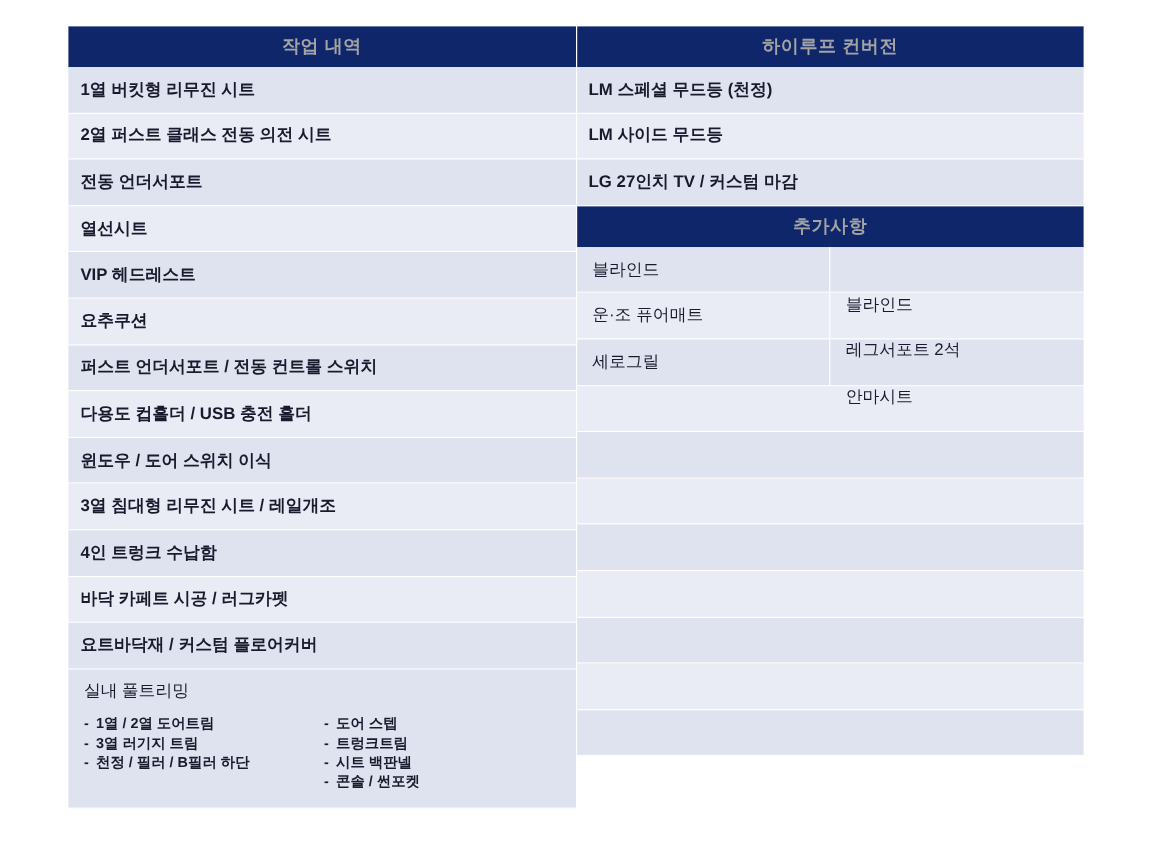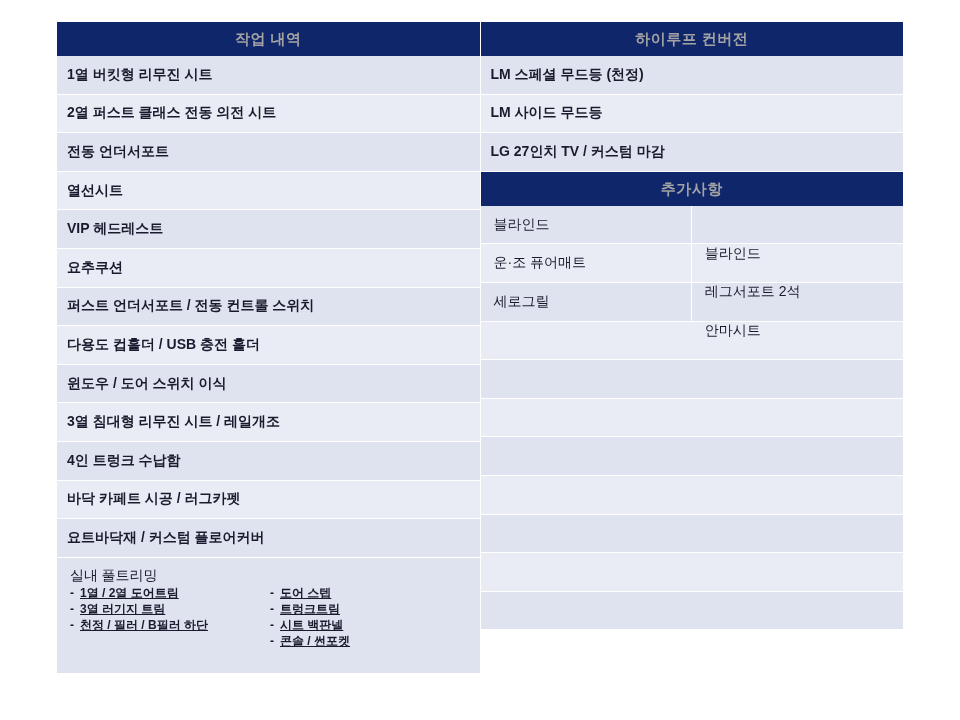--- a/index.html
+++ b/index.html
@@ -88,21 +88,21 @@
     padding: 9px 0 0 13px;
     position: relative;
   }
   .trim-title {
     font-size: 14px;
     font-weight: normal;
     font-family: Liberation Serif, serif;
   }
   .trim-lists {
     display: flex;
-    text-decoration: underline;
+    margin-top: 10px;
   }
   .trim-lists ul {
     margin: 0;
     padding: 0;
     list-style: none;
   }
   .trim-lists li {
     font-size: 12px;
     font-weight: bold;
     line-height: 16px;

